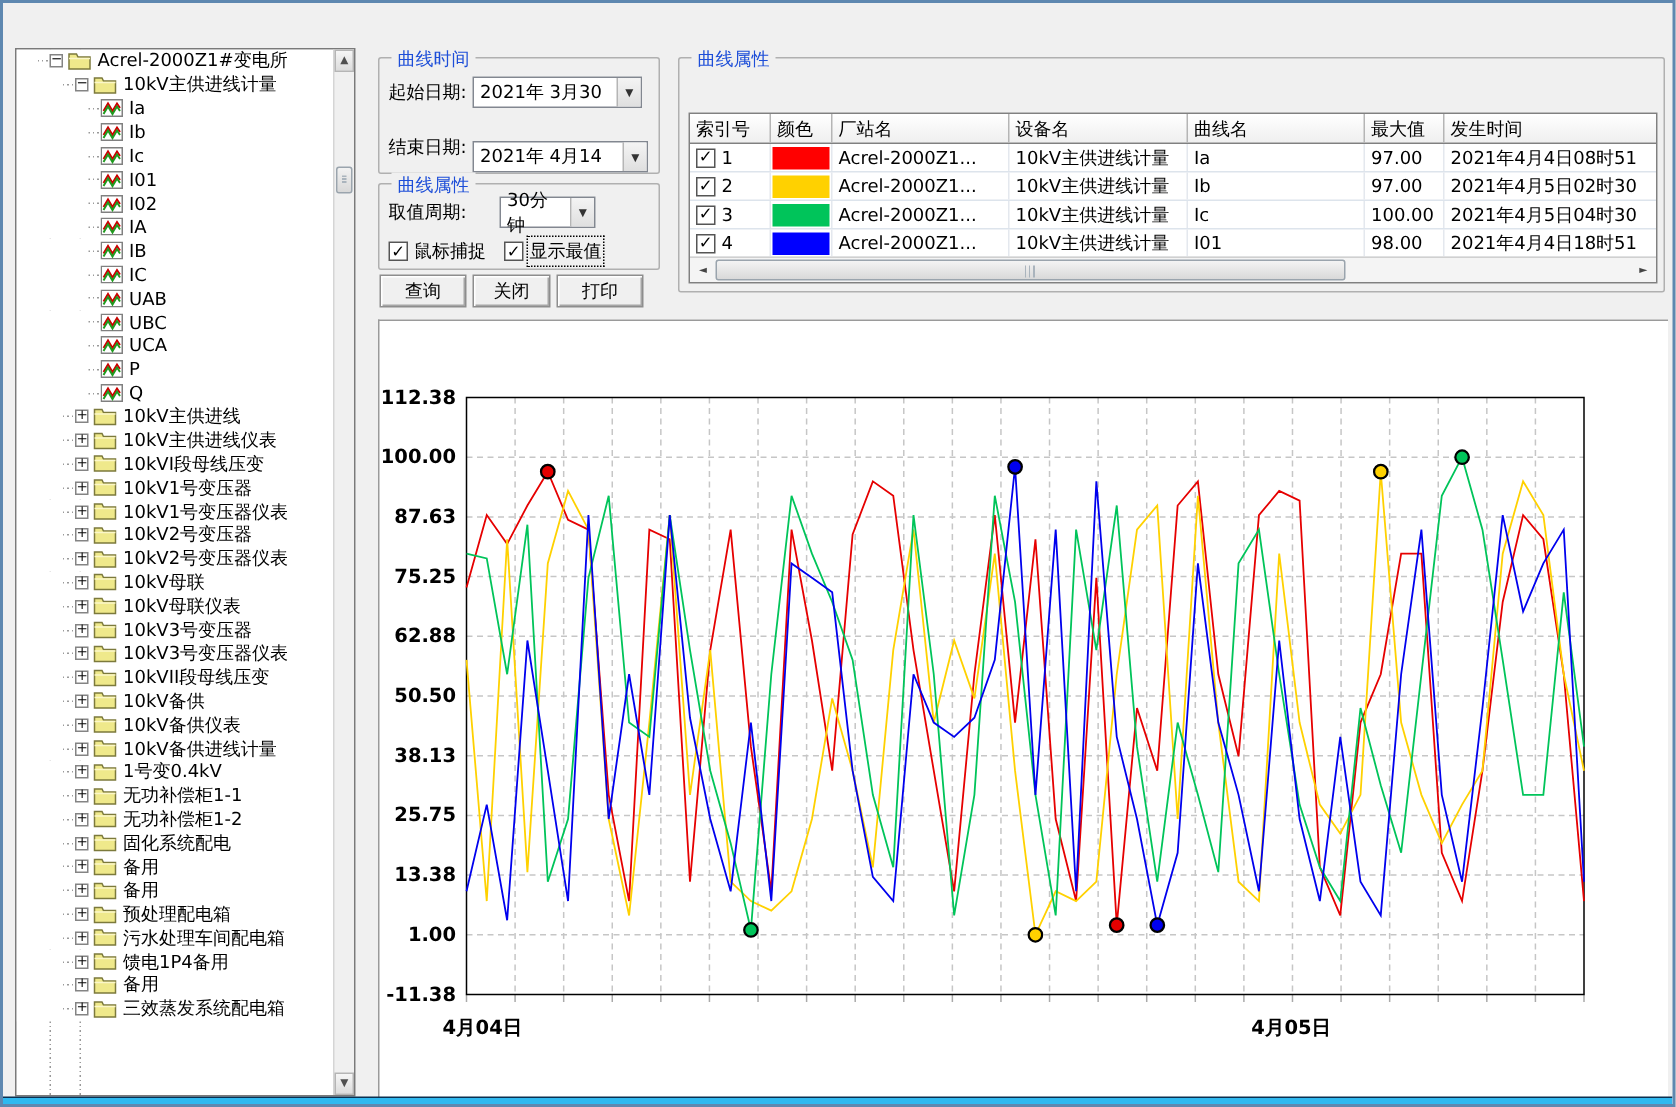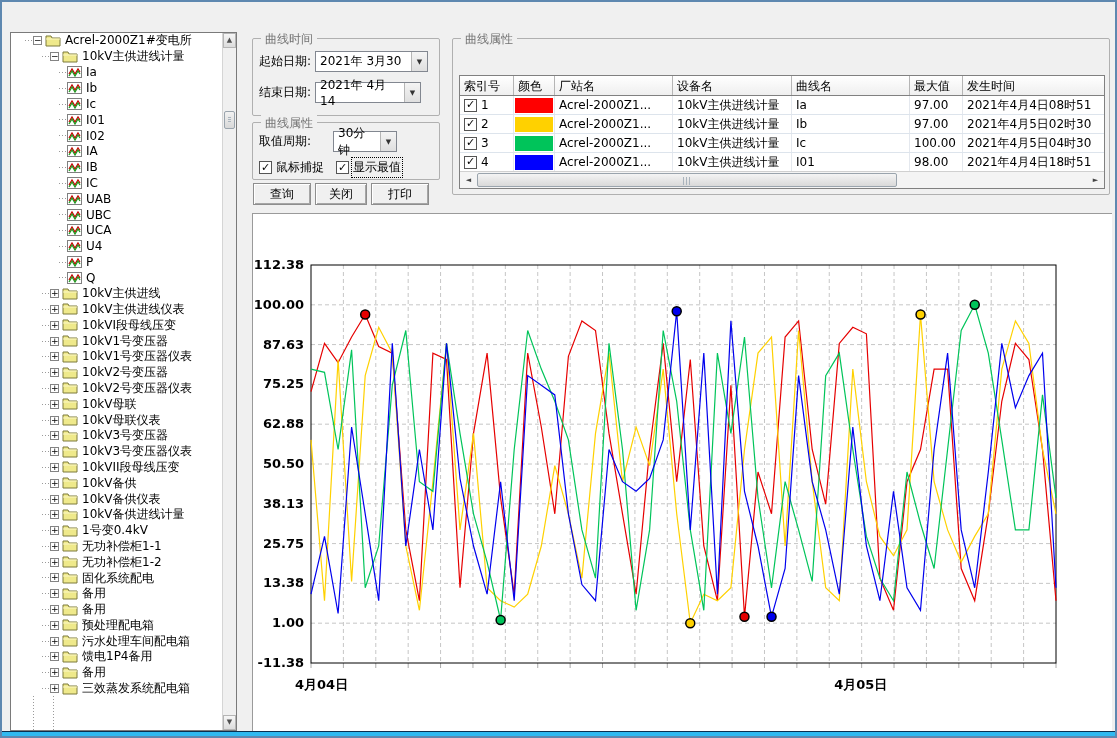--- a/index.html
+++ b/index.html
@@ -26,21 +26,21 @@
   .trow .conn{height:1px;background-image:repeating-linear-gradient(90deg,#9a9a9a 0 1px,transparent 1px 3px);}
   .expander{flex:0 0 9px;width:9px;height:9px;border:1px solid #848484;background:#fff;font-size:9px;line-height:7px;text-align:center;color:#000;margin-right:3px;}
   .ticon{margin-right:4px;flex:0 0 auto;display:inline-flex;}
   .tlabel{font-size:12px;color:#000;}
   .vscroll{position:absolute;right:0;top:0;width:14px;bottom:0;background:#f0f0f0;border-left:1px solid #d5d5d5;}
   .sbtn{position:absolute;left:0;right:0;height:15px;background:linear-gradient(#f6f6f6,#dcdcdc);border:1px solid #b5b5b5;color:#505050;font-size:7px;text-align:center;line-height:13px;}
   .sthumb{position:absolute;left:1px;right:1px;border:1px solid #9aa4ad;border-radius:2px;background:linear-gradient(#f2f2f2,#d8d8d8);}
   .sgrip{position:absolute;left:3px;right:3px;top:50%;height:5px;margin-top:-3px;background-image:repeating-linear-gradient(to bottom,#aab4bd 0 1px,transparent 1px 2px);}
   
   .group{position:absolute;border:1px solid #b0b0b0;border-radius:2px;}
-  .group .legend{position:absolute;top:-8px;left:8px;background:#f0f0f0;padding:0 4px;font-size:12px;color:#737373;}
+  .group .legend{position:absolute;top:-8px;left:8px;background:#f0f0f0;padding:0 4px;font-size:12px;color:#1d4ed8;}
   .frow{position:absolute;display:flex;align-items:center;font-size:12px;color:#000;}
   .dtp{display:flex;align-items:center;border:1px solid #828790;background:#fff;height:21px;}
   .dtp .dval{flex:1;padding:0 4px;font-size:12px;}
   .ddbtn{width:16px;height:100%;background:linear-gradient(#f4f4f4,#dfdfdf);border-left:1px solid #b5b5b5;font-size:7px;color:#333;display:flex;align-items:center;justify-content:center;}
   .cb{width:13px;height:13px;border:1px solid #555;background:#fff;display:inline-flex;align-items:center;justify-content:center;font-size:11px;font-weight:bold;color:#000;margin-right:4px;}
   .cb::after{content:"✓";margin-top:-1px;}
   .cblabel{font-size:12px;}
   .focus-dotted{outline:1px dotted #000;outline-offset:1px;}
   .pbtn{position:absolute;height:22px;background:#f0f0f0;border:1px solid #8e8e8e;box-shadow:inset 1px 1px 0 #fff,inset -1px -1px 0 #a6a6a6;font-size:12px;color:#000;text-align:center;line-height:20px;}
   
@@ -223,32 +223,20 @@
         <div class="trow">
           <span style="flex: 0 0 48px;"></span>
           <span class="conn" style="flex: 0 0 8px;"></span>
           <span class="ticon">
             <svg width="15" height="12" viewBox="0 0 15 12">
               <rect x="0.5" y="0.5" width="14" height="11" fill="#ffffff" stroke="#808080"></rect>
               <polyline points="2,8 5,3 8,8 11,3 13,6" fill="none" stroke="#cc0000" stroke-width="1.3"></polyline>
               <polyline points="2,10 5,5 8,10 11,5 13,8" fill="none" stroke="#1f9a1f" stroke-width="1.3"></polyline>
             </svg>
           </span>
-          <span class="tlabel">U4</span>
-        </div>
-        <div class="trow">
-          <span style="flex: 0 0 48px;"></span>
-          <span class="conn" style="flex: 0 0 8px;"></span>
-          <span class="ticon">
-            <svg width="15" height="12" viewBox="0 0 15 12">
-              <rect x="0.5" y="0.5" width="14" height="11" fill="#ffffff" stroke="#808080"></rect>
-              <polyline points="2,8 5,3 8,8 11,3 13,6" fill="none" stroke="#cc0000" stroke-width="1.3"></polyline>
-              <polyline points="2,10 5,5 8,10 11,5 13,8" fill="none" stroke="#1f9a1f" stroke-width="1.3"></polyline>
-            </svg>
-          </span>
           <span class="tlabel">P</span>
         </div>
         <div class="trow">
           <span style="flex: 0 0 48px;"></span>
           <span class="conn" style="flex: 0 0 8px;"></span>
           <span class="ticon">
             <svg width="15" height="12" viewBox="0 0 15 12">
               <rect x="0.5" y="0.5" width="14" height="11" fill="#ffffff" stroke="#808080"></rect>
               <polyline points="2,8 5,3 8,8 11,3 13,6" fill="none" stroke="#cc0000" stroke-width="1.3"></polyline>
               <polyline points="2,10 5,5 8,10 11,5 13,8" fill="none" stroke="#1f9a1f" stroke-width="1.3"></polyline>
@@ -582,21 +570,21 @@
     <div class="legend">曲线时间</div>
     <div class="frow" style="left:6px;top:12px;">
       <span>起始日期:</span>
       <div class="dtp" style="width:113px;margin-left:4px;">
         <span class="dval">2021年  3月30</span>
         <span class="ddbtn">▼</span>
       </div>
     </div>
     <div class="frow" style="left:6px;top:43px;">
       <span>结束日期:</span>
-      <div class="dtp" style="width:106px;margin-left:4px;">
+      <div class="dtp" style="width:117px;margin-left:4px;margin-top:12px;">
         <span class="dval">2021年  4月14</span>
         <span class="ddbtn">▼</span>
       </div>
     </div>
   </div>
 
   <div class="group" style="left:250px;top:120px;width:188px;height:58px;">
     <div class="legend">曲线属性</div>
     <div class="frow" style="left:6px;top:8px;">
       <span>取值周期:</span>

